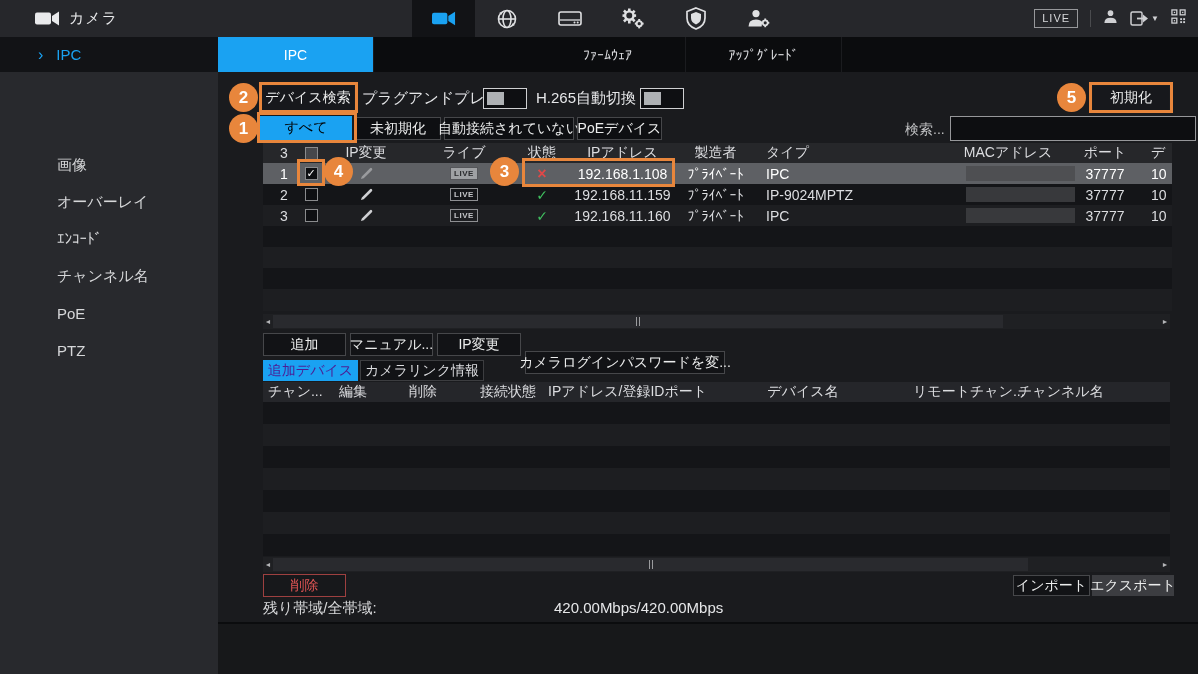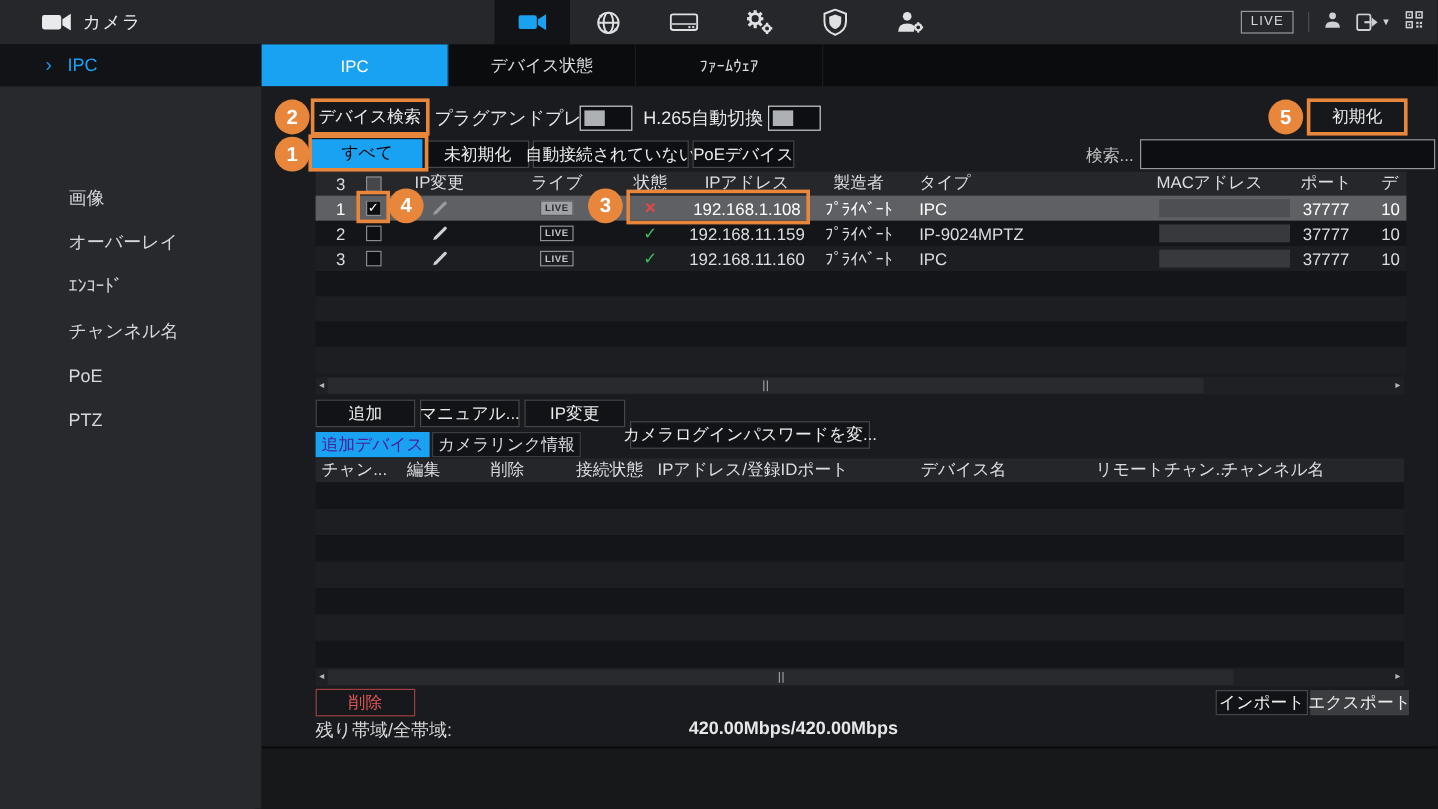--- a/index.html
+++ b/index.html
@@ -229,22 +229,22 @@
       </span>
     </div>
   </header>
 
   <div class="tabstrip">
     <div class="side-active">
       <span class="chev">›</span>
       <span class="lbl">IPC</span>
     </div>
     <div class="tab active" style="left:218px;">IPC</div>
-    <div class="tab" style="left:374px;">デバイス状態</div>
     <div class="tab" style="left:530px;">ﾌｧｰﾑｳｪｱ</div>
+    <div class="tab" style="left:686px;">ｱｯﾌﾟｸﾞﾚｰﾄﾞ</div>
   </div>
 
   <aside class="sidebar">
     <div class="side-item" style="top:84px;">画像</div>
     <div class="side-item" style="top:121px;">オーバーレイ</div>
     <div class="side-item" style="top:158px;">ｴﾝｺｰﾄﾞ</div>
     <div class="side-item" style="top:195px;">チャンネル名</div>
     <div class="side-item" style="top:233px;">PoE</div>
     <div class="side-item" style="top:270px;">PTZ</div>
   </aside>
@@ -406,21 +406,21 @@
       <span class="thumb" style="left:10px;width:755px;"></span>
       <span class="grip" style="left:386px;"></span>
         <span class="grip" style="left:389px;"></span>
     </div>
 
     <button class="btn del-btn abs" style="left:45px;top:502px;width:83px;height:23px;">削除</button>
     <button class="btn abs" style="left:795px;top:503px;width:77px;height:21px;">インポート</button>
     <button class="btn exp-btn abs" style="left:874px;top:503px;width:82px;height:21px;">エクスポート</button>
 
     <span class="lbl15 abs" style="left:45px;top:527px;color:#d8d9db;">残り帯域/全帯域:</span>
-    <span class="lbl15 abs" style="left:356px;top:527px;font-weight:bold;">420.00Mbps/420.00Mbps</span>
+    <span class="lbl15 abs" style="left:336px;top:527px;">420.00Mbps/420.00Mbps</span>
 
     <div class="divider"></div>
     <div class="bottom-strip"></div>
   </main>
 
   <div class="an-box" style="left:259px;top:82px;width:99px;height:31px;"></div>
   <div class="an-box" style="left:257px;top:112px;width:100px;height:31px;"></div>
   <div class="an-box" style="left:1089px;top:82px;width:84px;height:31px;"></div>
   <div class="an-box" style="left:297px;top:159px;width:28px;height:27px;"></div>
   <div class="an-box" style="left:522px;top:158px;width:153px;height:29px;"></div>

